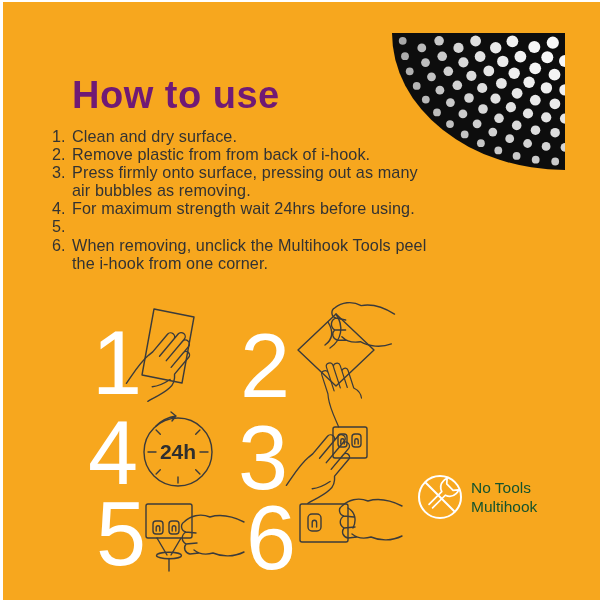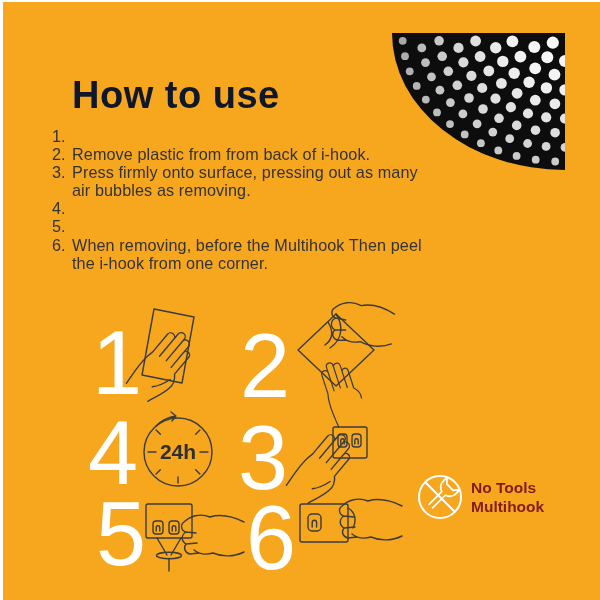--- a/index.html
+++ b/index.html
@@ -8,21 +8,21 @@
     background:var(--bg,#F7A71E);
     font-family:"Liberation Sans", sans-serif;
   }
   .edge { position:absolute; background:#fff; }
   .edge.top { left:0; top:0; width:600px; height:2px; }
   .edge.left { left:0; top:0; width:3px; height:600px; }
 
   .title {
     position:absolute; left:72px; top:74px;
     font-size:38px; font-weight:600; letter-spacing:0.5px;
-    color:#0f172a;
+    color:#701a75;
   }
 
   .list { position:absolute; left:52px; top:127px; width:440px;
           color:var(--ink,#333); font-size:16.2px; line-height:18.1px;
           font-weight:500; letter-spacing:0.1px; }
   .list .row { display:flex; }
   .list .li-num { flex:none; width:20px; }
   .list .li-text { white-space:pre-line; }
 
   .step-num {
@@ -34,22 +34,22 @@
   svg.icon .ln { fill:none; stroke:var(--line,#3b3b3b); stroke-width:1.4;
                  stroke-linecap:round; stroke-linejoin:round; }
   svg.icon .txt { fill:#2f2f2f; stroke:none; font-weight:700; font-size:21px;
                   font-family:"Liberation Sans",sans-serif; }
 
   .sphere { position:absolute; left:392px; top:33px; width:173px; height:137px; }
 
   svg.badge-icon { position:absolute; left:416px; top:473px; width:48px; height:48px; }
   svg.badge-icon .wln { fill:none; stroke:#ffffff; stroke-width:2;
                         stroke-linecap:round; stroke-linejoin:round; }
-  .badge-text { position:absolute; left:471px; top:479px; color:#7f1d1d;
-                font-size:15.5px; line-height:18.5px; font-weight:700; }
+  .badge-text { position:absolute; left:471px; top:479px; color:#14532d;
+                font-size:15.5px; line-height:18.5px; font-weight:400; }
 </style>
 </head>
 <body>
 
 <div class="page">
   <div class="edge top"></div>
   <div class="edge left"></div>
 
   <svg class="sphere" viewBox="0 0 173 137">
     <defs>
@@ -140,39 +140,41 @@
         <circle cx="154.1" cy="142.4" r="3.4" fill="rgb(193,193,193)"></circle>
         <circle cx="173.0" cy="143.2" r="3.4" fill="rgb(193,193,193)"></circle>
       </g>
   </svg>
 
   <div class="title">How to use</div>
 
   <div class="list">
     <div class="row">
       <span class="li-num">1.</span>
+      <span class="li-text">Clean and dry surface.</span>
     </div>
     <div class="row">
       <span class="li-num">2.</span>
       <span class="li-text">Remove plastic from from back of i-hook.</span>
     </div>
     <div class="row">
       <span class="li-num">3.</span>
       <span class="li-text">Press firmly onto surface, pressing out as many
 air bubbles as removing.</span>
     </div>
     <div class="row">
       <span class="li-num">4.</span>
+      <span class="li-text">For maximum strength wait 24hrs before using.</span>
     </div>
     <div class="row">
       <span class="li-num">5.</span>
     </div>
     <div class="row">
       <span class="li-num">6.</span>
-      <span class="li-text">When removing, before the Multihook Then peel
+      <span class="li-text">When removing, unclick the Multihook Tools peel
 the i-hook from one corner.</span>
     </div>
   </div>
 
   <div class="step-num" style="left:92px;top:318px">1</div>
   <div class="step-num" style="left:240px;top:321px">2</div>
   <div class="step-num" style="left:88px;top:408px">4</div>
   <div class="step-num" style="left:238px;top:413px">3</div>
   <div class="step-num" style="left:96px;top:489px">5</div>
   <div class="step-num" style="left:246px;top:493px">6</div>

